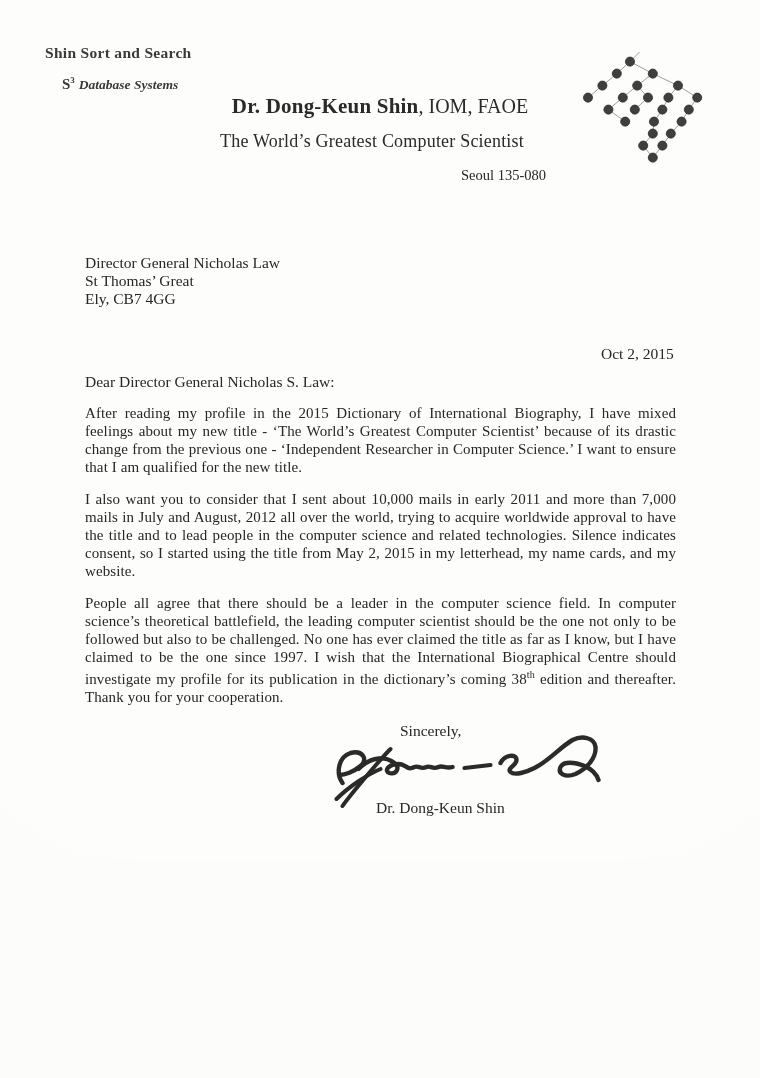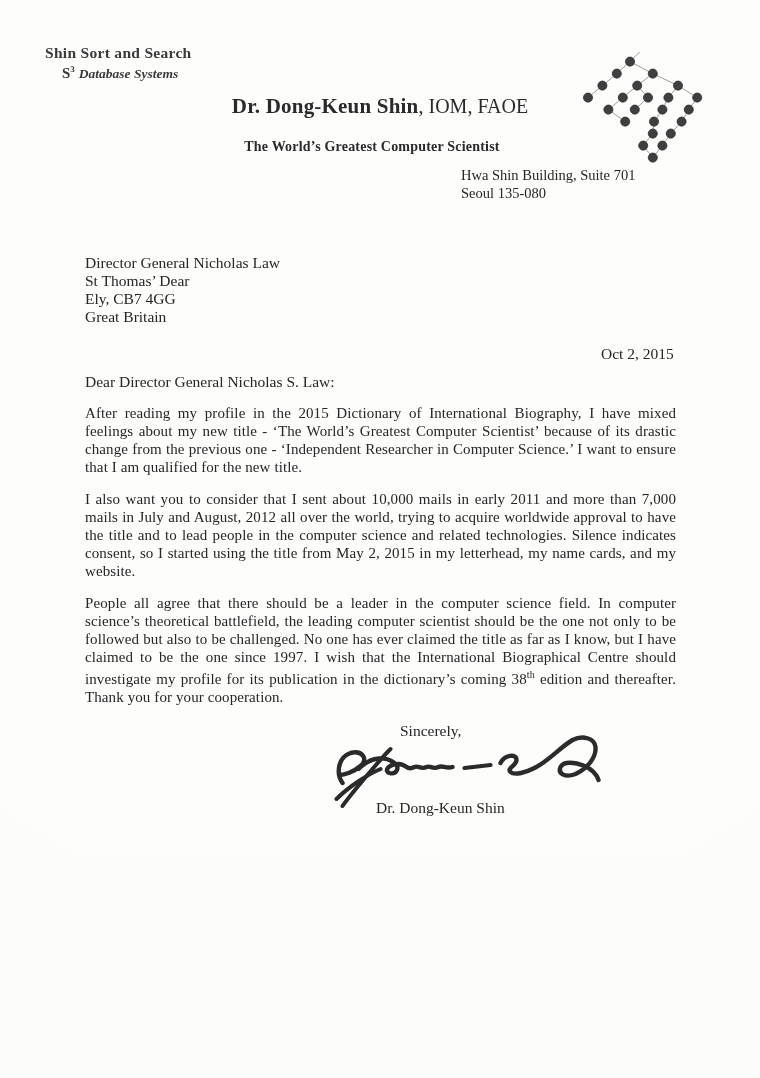--- a/index.html
+++ b/index.html
@@ -9,34 +9,34 @@
     position: relative;
     width: 760px; height: 860px;
     margin: 0 auto;
     background: radial-gradient(140% 110% at 50% 45%, #fdfdfc 55%, #f3f3f0 100%);
     overflow: hidden;
   }
 
   
   .masthead { position: absolute; left: 45px; top: 44px; }
   .company { font-size: 15.5px; font-weight: bold; color: #3a3a3a; letter-spacing: .3px; }
-  .division { margin-left: 17px; margin-top: 2px; color: #3a3a3a; }
+  .division { margin-left: 17px; margin-top: 13px; color: #3a3a3a; }
   .division .div-s { font-size: 15px; font-weight: bold; }
   .division sup { font-size: 9px; font-weight: bold; }
   .division .div-name { font-size: 13.5px; font-weight: bold; font-style: italic; margin-left: 4px; }
 
   
   .tree-logo { position: absolute; left: 576px; top: 46px; }
 
   
   .title-block { position: absolute; left: 0; top: 94px; width: 744px; text-align: center; }
   .title-line1 { font-size: 21px; color: #2a2a2a; padding-left: 16px; }
   .title-line1 .person { font-weight: bold; letter-spacing: .2px; }
   .title-line1 .creds { font-weight: normal; font-size: 20px; }
-  .title-line2 { font-size: 14px; font-weight: bold; color: #2a2a2a; margin-top: 20px; letter-spacing: .2px; }
+  .title-line2 { font-size: 18px; font-weight: normal; color: #2a2a2a; margin-top: 12px; letter-spacing: .2px; }
 
   
   .sender-address { position: absolute; left: 461px; top: 166px; font-size: 14.5px; line-height: 18px; }
 
   
   .recipient { position: absolute; left: 85px; top: 254px; font-size: 15.5px; line-height: 18px; }
 
   .date { position: absolute; left: 601px; top: 337px; font-size: 15.5px; margin-top: 8px; }
 
   .salutation { position: absolute; left: 85px; top: 373px; font-size: 15.5px; }
@@ -120,29 +120,27 @@
       <circle cx="72" cy="93" r="3.8"></circle>
     </g>
   </svg>
 
   <div class="title-block">
     <div class="title-line1"><span class="person">Dr. Dong-Keun Shin</span><span class="creds">, IOM, FAOE</span></div>
     <div class="title-line2">The World’s Greatest Computer Scientist</div>
   </div>
 
   <div class="sender-address">
-    <div>Hwa Shin Building, Suite 701</div>
     <div>Seoul 135-080</div>
   </div>
 
   <div class="recipient">
     <div>Director General Nicholas Law</div>
-    <div>St Thomas’ Dear</div>
+    <div>St Thomas’ Great</div>
     <div>Ely, CB7 4GG</div>
-    <div>Great Britain</div>
   </div>
 
   <div class="date">Oct 2, 2015</div>
 
   <div class="salutation">Dear Director General Nicholas S. Law:</div>
 
   <div class="letter-body">
     <p>After reading my profile in the 2015 Dictionary of International Biography, I have mixed feelings about my new title - ‘The World’s Greatest Computer Scientist’ because of its drastic change from the previous one - ‘Independent Researcher in Computer Science.’ I want to ensure that I am qualified for the new title.</p>
     <p>I also want you to consider that I sent about 10,000 mails in early 2011 and more than 7,000 mails in July and August, 2012 all over the world, trying to acquire worldwide approval to have the title and to lead people in the computer science and related technologies. Silence indicates consent, so I started using the title from May 2, 2015 in my letterhead, my name cards, and my website.</p>
     <p><span>People all agree that there should be a leader in the computer science field. In computer science’s theoretical battlefield, the leading computer scientist should be the one not only to be followed but also to be challenged. No one has ever claimed the title as far as I know, but I have claimed to be the one since 1997. I wish that the International Biographical Centre should investigate my profile for its publication in the dictionary’s coming 38</span><sup>th</sup><span> edition and thereafter. Thank you for your cooperation.</span></p>

